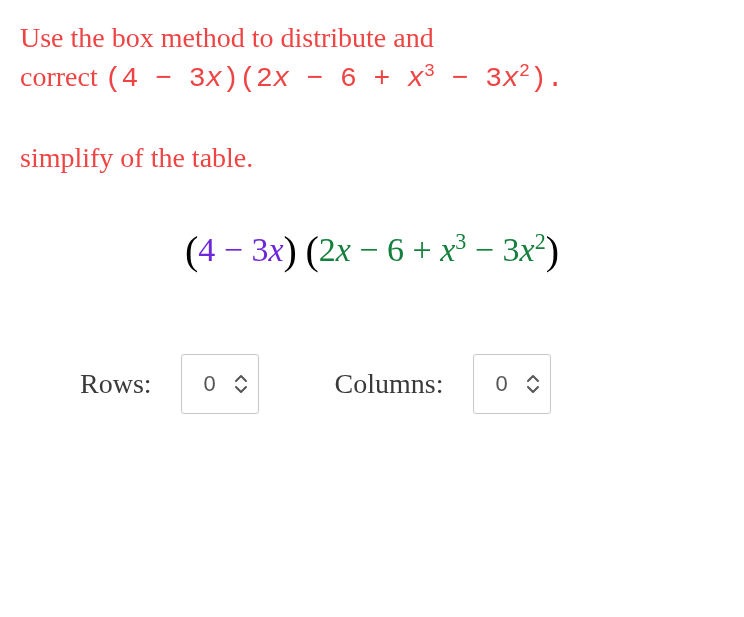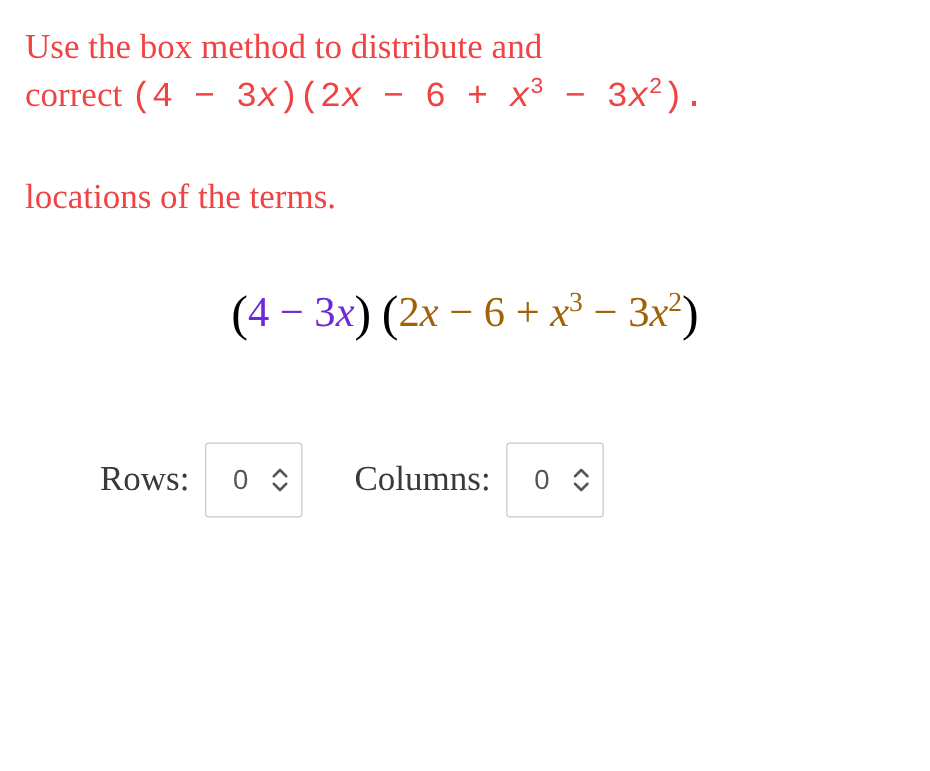--- a/index.html
+++ b/index.html
@@ -26,31 +26,31 @@
     font-style: normal;
   }
   .expression-display {
     font-family: 'Times New Roman', serif;
     font-size: 34px;
     color: #000;
     text-align: center;
     margin: 50px 0 80px 0;
   }
   .p1 { color: #6d28d9; }
-  .p2 { color: #a16207; }
+  .p2 { color: #15803d; }
   .paren { color: #000; font-size: 40px; vertical-align: -3px; }
   sup {
     font-size: 0.65em;
     vertical-align: super;
     line-height: 0;
   }
   .controls {
     display: flex;
     align-items: center;
-    gap: 12px;
+    gap: 29px;
     font-size: 28px;
     color: #3a3a3a;
     padding-left: 60px;
     margin-top: 40px;
   }
   .stepper {
     display: flex;
     align-items: center;
     border: 1px solid #c8c8c8;
     border-radius: 3px;
@@ -75,21 +75,21 @@
     display: block;
   }
 </style>
 </head>
 <body>
 
 <div class="instructions">
   <span>Use the box method to distribute and</span><br>
   <span>correct </span><span class="math-inline">(4 − 3<em>x</em>)(2<em>x</em> − 6 + <em>x</em><sup>3</sup> − 3<em>x</em><sup>2</sup>).</span><br>
   <br>
-  <span>locations of the terms.</span>
+  <span>simplify of the table.</span>
 </div>
 
 <div class="expression-display">
   <span class="paren">(</span><span class="p1">4 − 3<em>x</em></span><span class="paren">)</span>
   <span class="paren">(</span><span class="p2">2<em>x</em> − 6 + <em>x</em><sup>3</sup> − 3<em>x</em><sup>2</sup></span><span class="paren">)</span>
 </div>
 
 <div class="controls">
   <span>Rows:</span>
   <div class="stepper">

